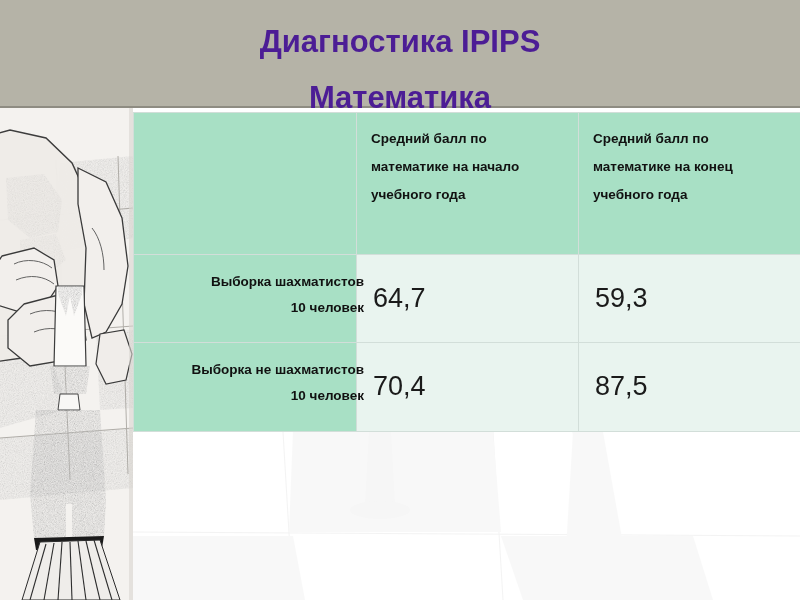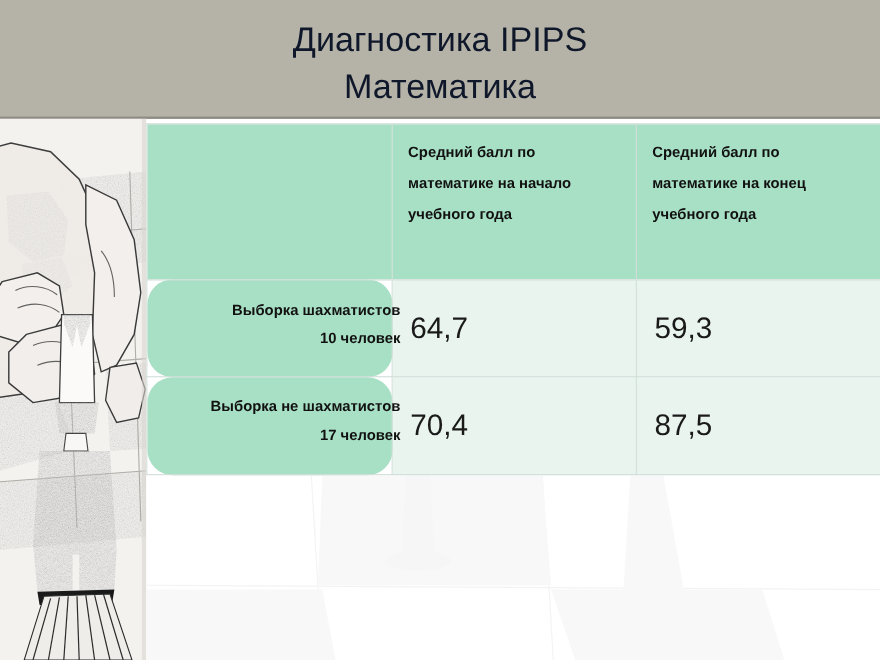--- a/index.html
+++ b/index.html
@@ -32,24 +32,24 @@
     background: #b5b3a7;
     border-bottom: 2px solid #8e8c82;
     box-sizing: border-box;
   }
   #title-text {
     position: absolute;
     left: 0;
     top: 14px;
     width: 800px;
     text-align: center;
-    color: #0f172a;
+    color: #4c1d95;
     font-size: 31px;
-    line-height: 43px;
-    font-weight: 400;
+    line-height: 56px;
+    font-weight: 700;
     letter-spacing: 0px;
     white-space: pre-line;
   }
 
   
   #art-panel {
     position: absolute;
     left: 0;
     top: 108px;
     width: 133px;
@@ -93,21 +93,20 @@
     padding: 0;
     border: 1px solid #d2ded9;
     box-sizing: border-box;
   }
 
   .cell-head {
     background: #a8e0c5;
   }
   .cell-rowlabel {
     background: #a8e0c5;
-    border-radius: 23px;
   }
   .cell-value {
     background: #e9f4ef;
   }
 
   .head-inner {
     padding: 12px 14px 10px 14px;
     font-size: 13.5px;
     font-weight: bold;
     color: #111111;
@@ -301,21 +300,21 @@
             <div class="value-inner">64,7</div>
           </td>
           <td class="cell-value">
             <div class="value-inner">59,3</div>
           </td>
         </tr>
 
         <tr>
           <td class="cell-rowlabel">
             <div class="rowlabel-inner">Выборка не шахматистов
-17 человек</div>
+10 человек</div>
           </td>
           <td class="cell-value">
             <div class="value-inner">70,4</div>
           </td>
           <td class="cell-value">
             <div class="value-inner">87,5</div>
           </td>
         </tr>
       </tbody>
     </table>

